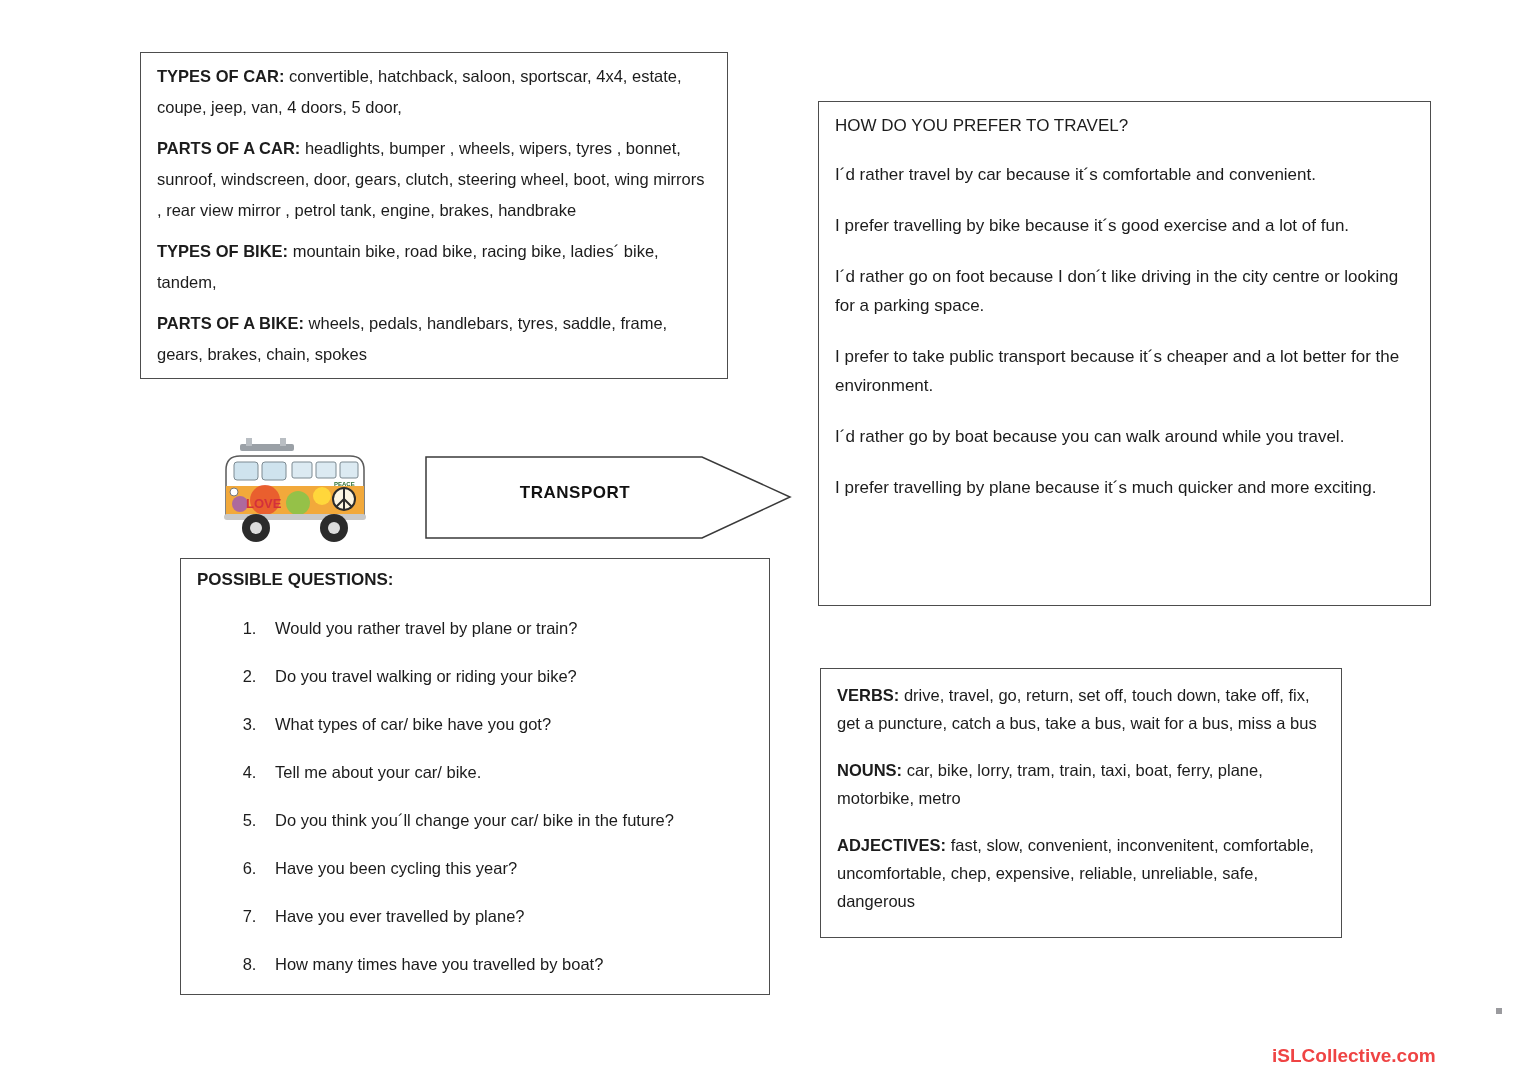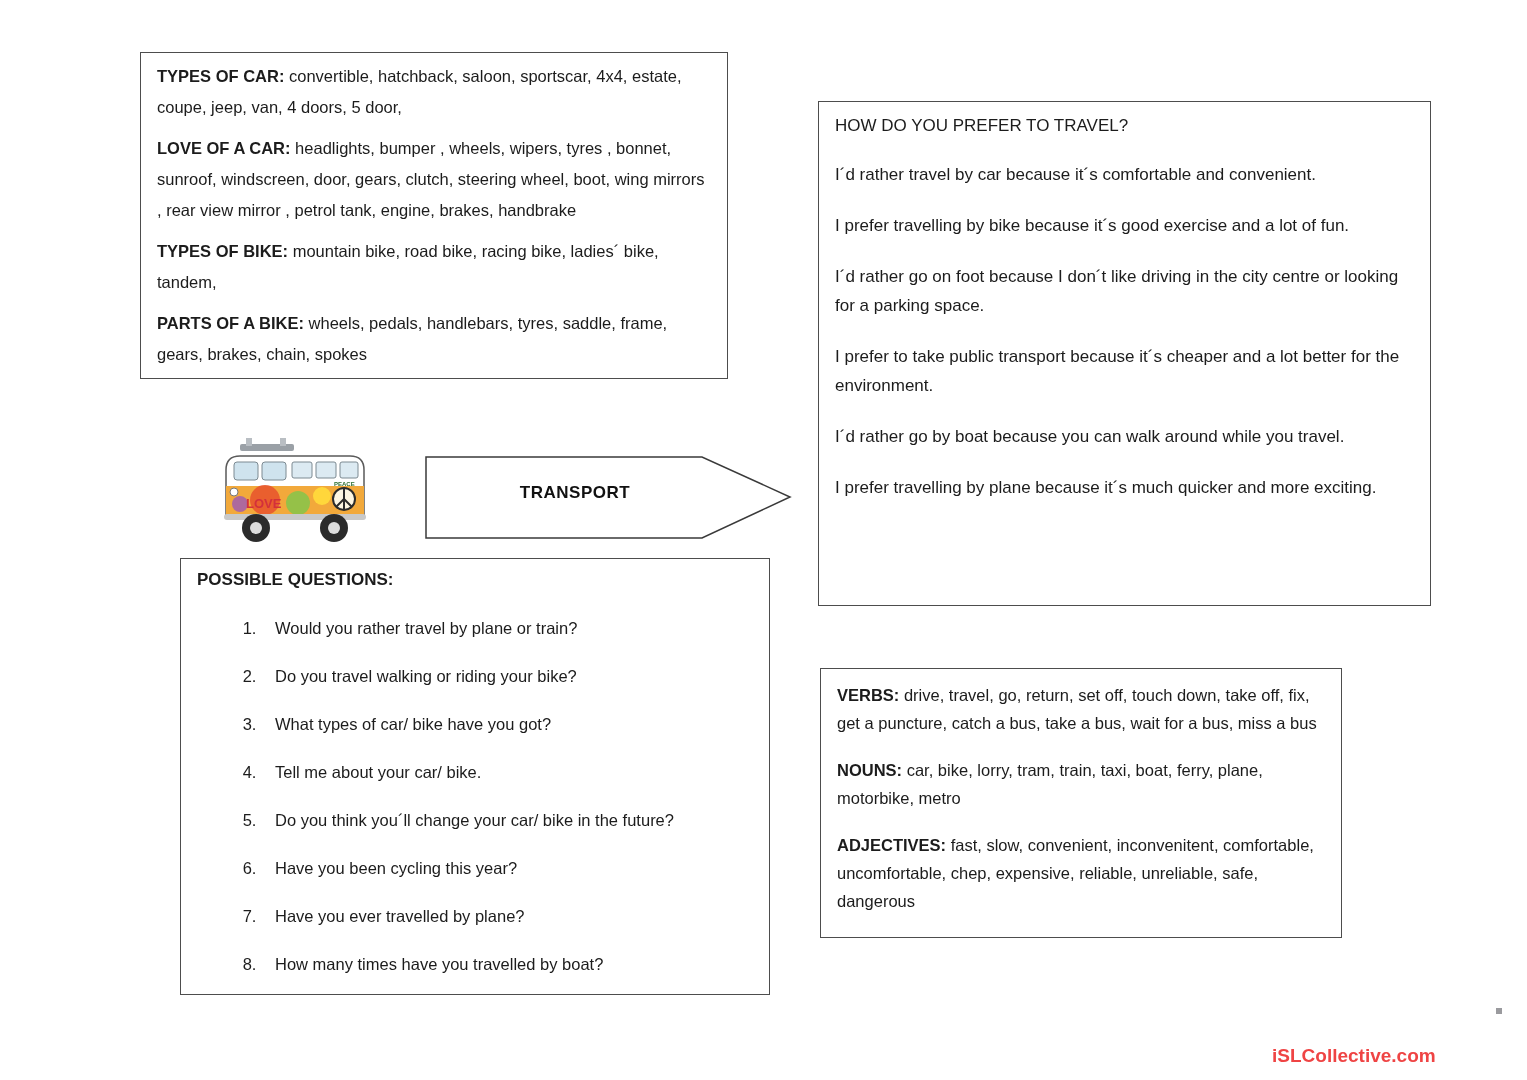--- a/index.html
+++ b/index.html
@@ -44,21 +44,21 @@
   .watermark { position: absolute; left: 1272px; top: 1045px; font-size: 19px; font-weight: bold; color: #ef4444; }
   .wm-dot { position: absolute; left: 1496px; top: 1008px; width: 6px; height: 6px; background: #9a9a9e; }
 </style>
 </head>
 <body>
 
 <div class="page">
 
   <div class="box vocab-box">
     <p class="section"><b class="lbl">TYPES OF CAR:</b><span>  convertible, hatchback, saloon, sportscar, 4x4, estate, coupe, jeep, van, 4 doors, 5 door,</span></p>
-    <p class="section"><b class="lbl">LOVE OF A CAR:</b><span> headlights,  bumper , wheels,  wipers, tyres , bonnet, sunroof,  windscreen,  door, gears, clutch, steering   wheel,    boot,  wing mirrors , rear view mirror , petrol tank, engine, brakes, handbrake</span></p>
+    <p class="section"><b class="lbl">PARTS OF A CAR:</b><span> headlights,  bumper , wheels,  wipers, tyres , bonnet, sunroof,  windscreen,  door, gears, clutch, steering   wheel,    boot,  wing mirrors , rear view mirror , petrol tank, engine, brakes, handbrake</span></p>
     <p class="section"><b class="lbl">TYPES OF BIKE:</b><span> mountain bike, road bike, racing bike, ladies´ bike, tandem,</span></p>
     <p class="section"><b class="lbl">PARTS OF A BIKE:</b><span> wheels,   pedals,  handlebars,   tyres, saddle,   frame,    gears,  brakes,  chain,   spokes</span></p>
   </div>
 
   <div class="box travel-box">
     <p class="travel-title">HOW DO YOU PREFER TO TRAVEL?</p>
     <p class="travel-p">I´d rather travel by car because it´s comfortable and convenient.</p>
     <p class="travel-p">I prefer travelling by bike because it´s good exercise and a lot of fun.</p>
     <p class="travel-p">I´d rather go on foot because I don´t like  driving in the city centre or looking for a parking space.</p>
     <p class="travel-p">I prefer to take public transport because it´s cheaper and a lot better for the environment.</p>

